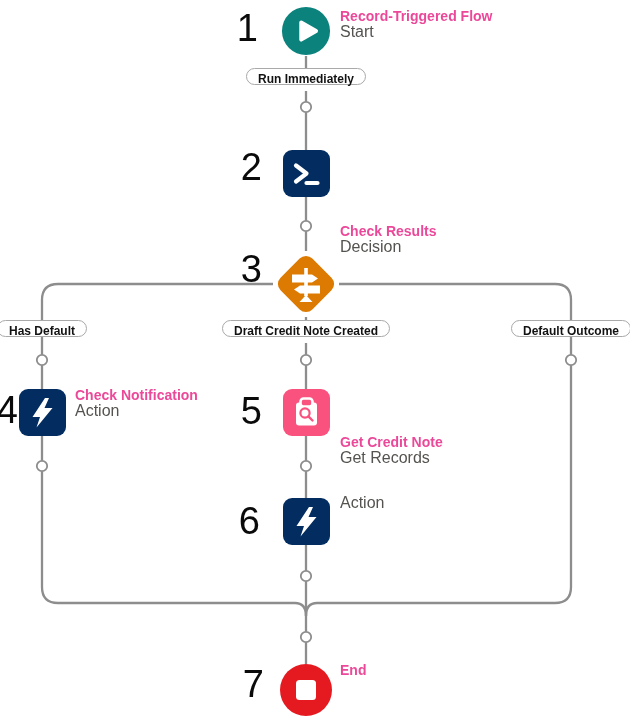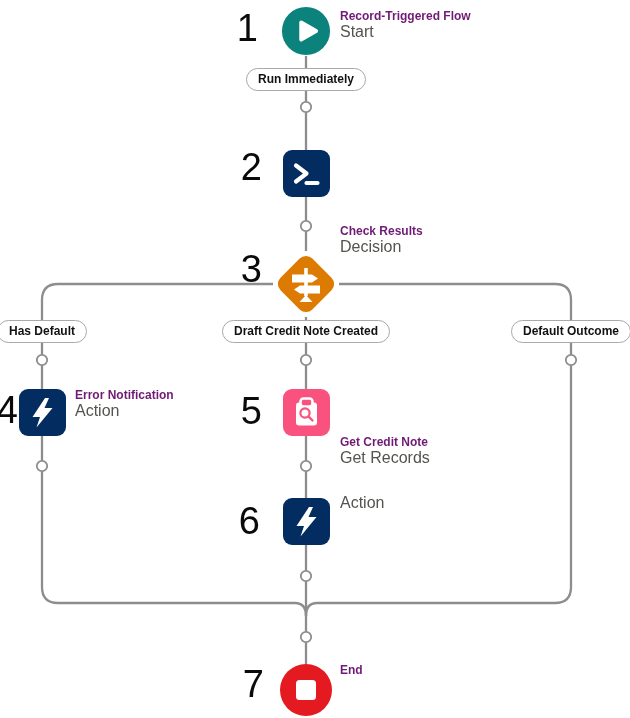--- a/index.html
+++ b/index.html
@@ -10,26 +10,26 @@
   .connectors{position:absolute;left:0;top:0;}
   .connectors path{fill:none;stroke:#8d8d8d;stroke-width:2.3px;}
   .connectors circle{fill:#ffffff;stroke:#8d8d8d;stroke-width:1.8px;}
   .num{
     position:absolute;width:34px;text-align:right;
     font-size:38px;line-height:42px;font-weight:400;color:#0a0a0a;
   }
   .icon{position:absolute;}
   .icon svg{display:block;}
   .label{position:absolute;white-space:nowrap;}
-  .label .t{display:block;font-weight:bold;font-size:12px;line-height:16px;color:#701a75;}
+  .label .t{display:block;font-weight:bold;font-size:14px;line-height:16px;color:#ec4899;}
   .label .s{display:block;font-size:16px;line-height:16px;color:#55534f;}
   .pill{
     position:absolute;transform:translateX(-50%);
     background:#fff;border:1.4px solid #a9a9a9;border-radius:12px;
-    height:23px;line-height:20px;padding:0 11px;box-sizing:border-box;
+    height:17px;line-height:20px;padding:0 11px;box-sizing:border-box;
     font-size:12px;font-weight:bold;color:#121212;white-space:nowrap;
   }
 </style>
 </head>
 <body>
 
 <div class="stage">
 
   <svg class="connectors" width="630" height="718" viewBox="0 0 630 718">
     <path d="M306 56 V68"></path>
@@ -95,21 +95,21 @@
   <div class="pill" style="left:571px;top:320px;">Default Outcome</div>
 
   <div class="num" style="left:-16px;top:389px;">4</div>
   <div class="icon" style="left:19px;top:389px;width:47px;height:47px;">
     <svg width="47" height="47" viewBox="0 0 47 47">
       <rect width="47" height="47" rx="9" fill="#032D60"></rect>
       <path d="M26 9 L13.5 28 H21 L17.5 38.5 L33.5 19 H25.5 L30 9 Z" fill="#fff"></path>
     </svg>
   </div>
   <div class="label" style="left:75px;top:387px;">
-    <span class="t">Error Notification</span>
+    <span class="t">Check Notification</span>
     <span class="s">Action</span>
   </div>
 
   <div class="num" style="left:228px;top:390px;">5</div>
   <div class="icon" style="left:283px;top:389px;width:47px;height:47px;">
     <svg width="47" height="47" viewBox="0 0 47 47">
       <rect width="47" height="47" rx="9" fill="#F9527F"></rect>
       <rect x="13" y="13.5" width="21" height="23" rx="3" fill="#fff"></rect>
       <rect x="17.5" y="9.5" width="12" height="8" rx="3" fill="#F9527F" stroke="#fff" stroke-width="2.6"></rect>
       <circle cx="22" cy="24" r="4.6" fill="none" stroke="#F9527F" stroke-width="2.2"></circle>

